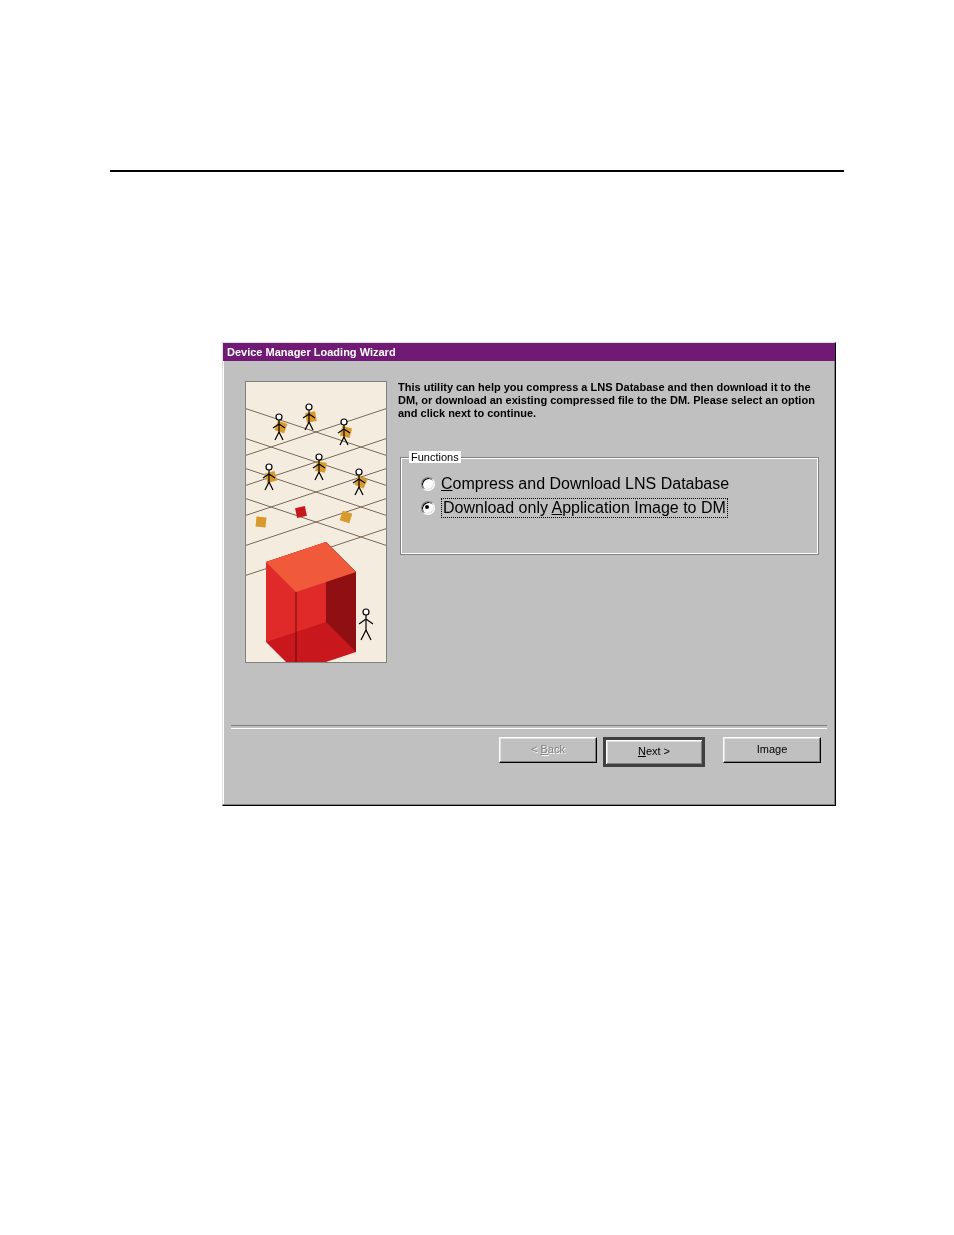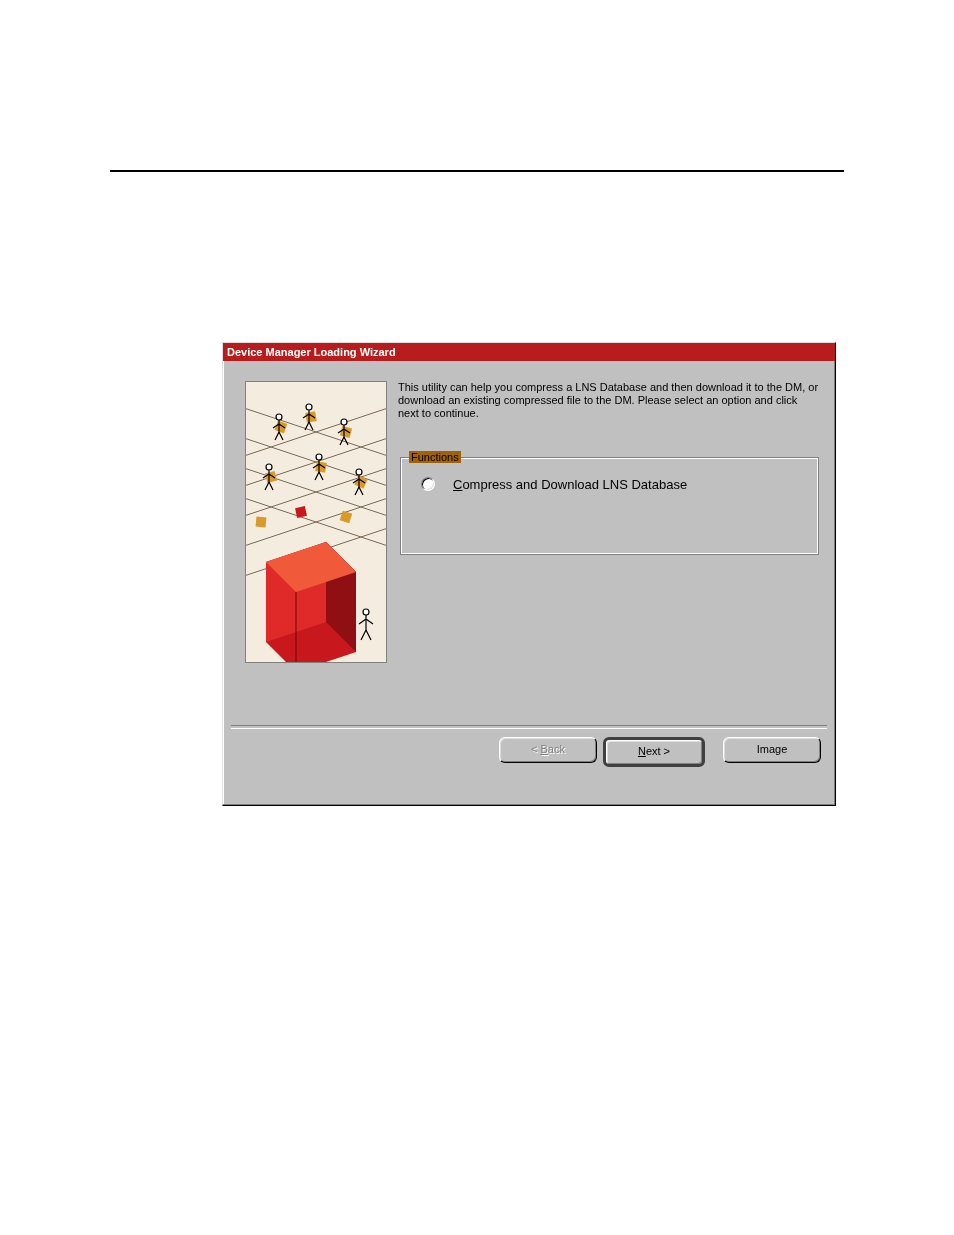--- a/index.html
+++ b/index.html
@@ -32,21 +32,21 @@
     height: 462px;
     background: #c0c0c0;
     border-top: 1px solid #dfdfdf;
     border-left: 1px solid #dfdfdf;
     border-right: 1px solid #000;
     border-bottom: 1px solid #000;
     box-shadow: inset -1px -1px 0 #808080, inset 1px 1px 0 #fff;
   }
   .titlebar {
     height: 18px;
-    background: #b91c1c;
+    background: #701a75;
     color: #fff;
     font-weight: bold;
     display: flex;
     align-items: center;
     padding: 0 4px;
     font-size: 11px;
   }
   .dialog-body {
     position: relative;
     padding: 14px 12px 12px 12px;
@@ -67,45 +67,45 @@
     display: block;
   }
   .intro-text {
     position: absolute;
     left: 175px;
     top: 20px;
     right: 14px;
     font-size: 11px;
     line-height: 13px;
     color: #000;
+    font-weight: bold;
   }
   fieldset.functions {
     position: absolute;
     left: 175px;
     top: 90px;
     right: 14px;
     height: 104px;
     border: 1px solid #808080;
     box-shadow: inset -1px -1px 0 #fff, inset 1px 1px 0 #fff;
     padding: 6px 8px 6px 8px;
     box-sizing: border-box;
   }
   fieldset.functions legend {
     font-size: 11px;
     padding: 0 2px;
     color: #000;
-    background: #a16207;
+    background: #ffffff;
   }
   .radio-row {
     display: flex;
     align-items: center;
     margin: 6px 0 0 12px;
     height: 18px;
-    font-size: 13px;
-    gap: 12px;
+    font-size: 16px;
   }
   .radio {
     width: 12px;
     height: 12px;
     background: #fff;
     border-radius: 50%;
     border-top: 1px solid #808080;
     border-left: 1px solid #808080;
     border-right: 1px solid #fff;
     border-bottom: 1px solid #fff;
@@ -152,21 +152,20 @@
     border-left: 1px solid #fff;
     border-right: 1px solid #000;
     border-bottom: 1px solid #000;
     box-shadow: inset -1px -1px 0 #808080, inset 1px 1px 0 #dfdfdf;
     font-size: 11px;
     font-family: inherit;
     text-align: center;
     line-height: 22px;
     color: #000;
     padding: 0 8px;
-    border-radius: 6px;
   }
   .btn.disabled {
     color: #808080;
     text-shadow: 1px 1px 0 #fff;
   }
   .btn.default {
     border: 3px solid #404040;
     box-shadow: inset 1px 1px 0 #fff, inset -1px -1px 0 #808080, inset 2px 2px 0 #dfdfdf;
   }
   .u {
@@ -243,20 +242,24 @@
 
       <fieldset class="functions">
         <legend>Functions</legend>
 
         <div class="radio-row">
           <span class="radio"></span>
           <span><span></span><span class="u">C</span><span>ompress and Download LNS Database</span></span>
         </div>
 
 
+        <div class="radio-row">
+          <span class="radio selected"></span>
+          <span class="radio-label-focus"><span>Download only </span><span class="u">A</span><span>pplication Image to DM</span></span>
+        </div>
       </fieldset>
 
       <div class="separator"></div>
 
       <div class="button-row">
         <div class="btn disabled"><span>&lt; </span><span class="u">B</span><span>ack</span></div>
         <div class="btn default"><span class="u">N</span><span>ext &gt;</span></div>
         <div style="width:6px"></div>
         <div class="btn"><span>Image</span></div>
       </div>

